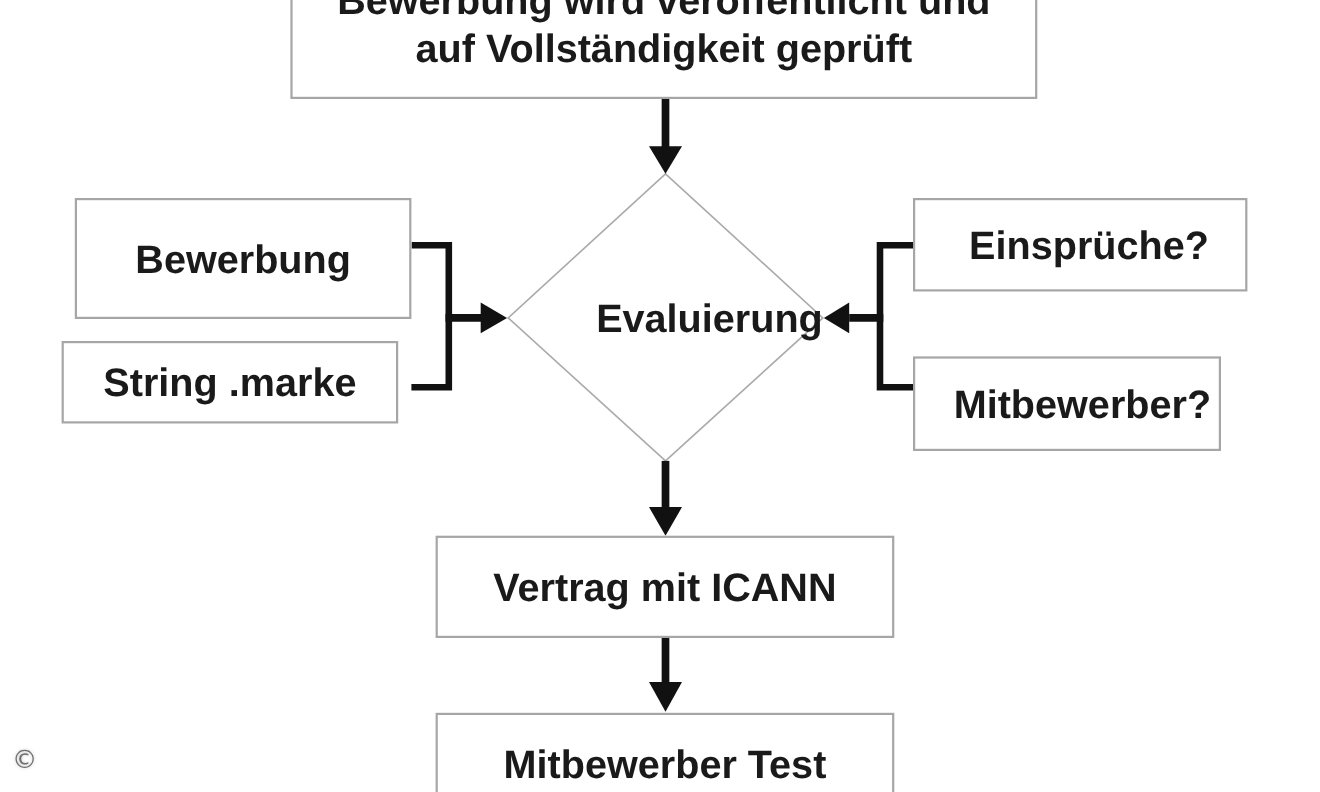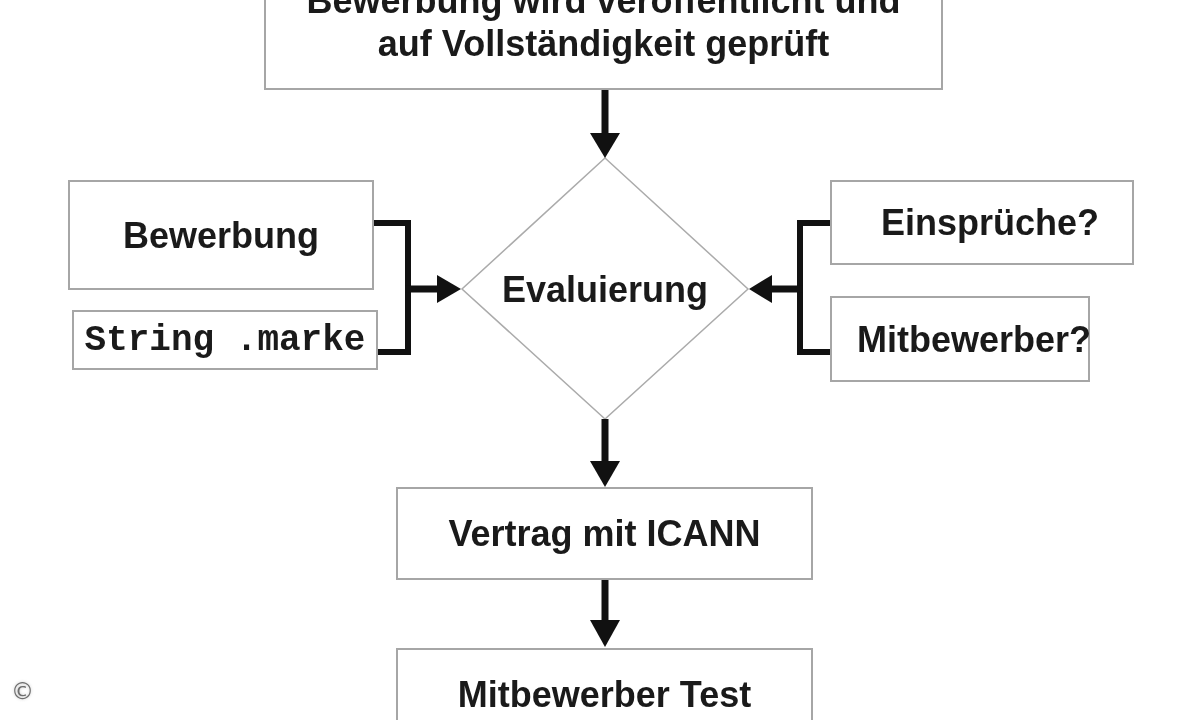--- a/index.html
+++ b/index.html
@@ -61,30 +61,30 @@
     color: var(--text);
     line-height: 43px;
   }
   .node .label { white-space: pre-line; }
   .node-published {
     left: 264px; top: -78px; width: 679px; height: 168px;
     align-items: flex-start;
     padding-top: 55px;
   }
   .node-bewerbung     { left: 68px;  top: 180px; width: 306px; height: 110px; }
-  .node-string-marke  { left: 72px;  top: 310px; width: 306px; height: 60px; font-family: Liberation Mono, monospace; }
+  .node-string-marke  { left: 56px;  top: 310px; width: 306px; height: 75px; }
   .node-einsprueche   { left: 830px; top: 180px; width: 304px; height: 85px; padding-left: 16px; }
-  .node-mitbewerber   { left: 830px; top: 296px; width: 260px; height: 86px; padding-left: 28px; }
+  .node-mitbewerber   { left: 830px; top: 324px; width: 280px; height: 86px; padding-left: 28px; }
   .node-vertrag       { left: 396px; top: 487px; width: 417px; height: 93px; }
   .node-technischer   { left: 396px; top: 648px; width: 417px; height: 92px; }
   .diamond-label {
     position: absolute;
     z-index: 3;
     left: 462px; top: 268px; width: 286px;
-    text-align: center;
+    text-align: right;
     font-weight: bold;
     font-size: 36px;
     line-height: 43px;
     color: var(--text);
   }
   .copyright {
     position: absolute;
     z-index: 2;
     left: 11px; top: 678px;
     font-size: 23px;

